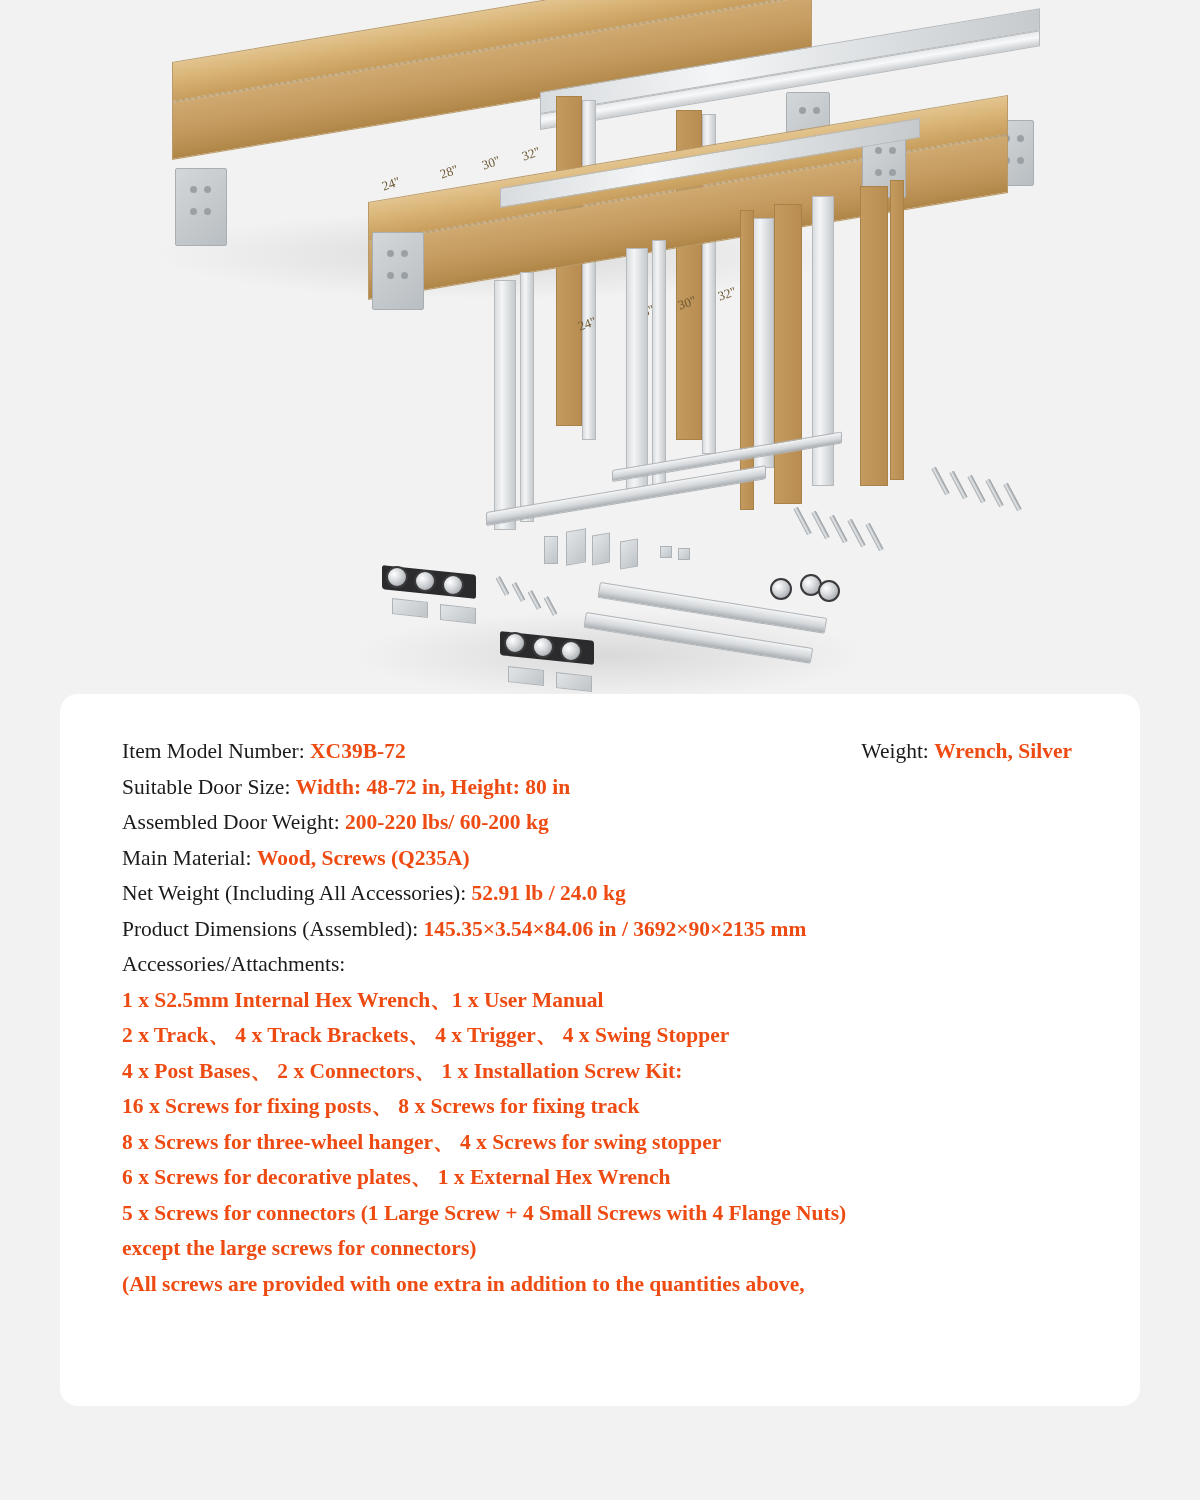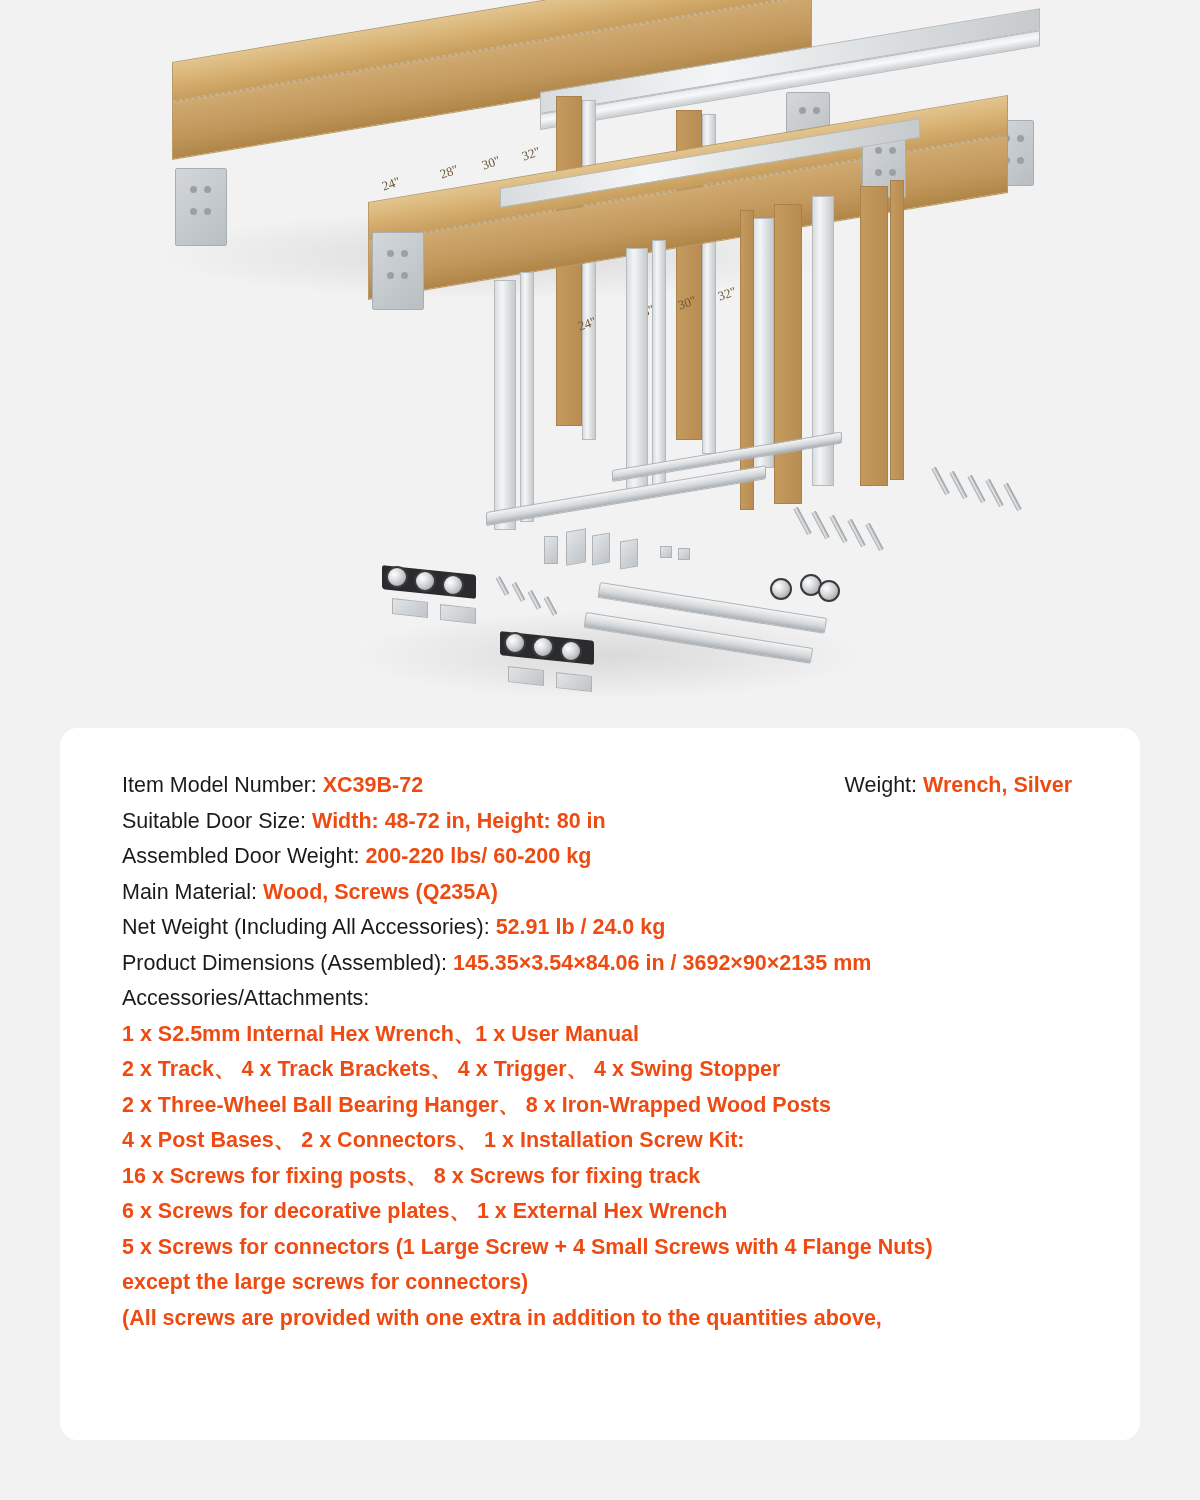--- a/index.html
+++ b/index.html
@@ -124,27 +124,28 @@
   }
   .shadow {
     position: absolute;
     background: radial-gradient(ellipse at center, rgba(0,0,0,0.10) 0%, rgba(0,0,0,0) 70%);
   }
 
   
   .spec-card {
     position: absolute;
     left: 60px;
-    top: 728px;
+    top: 694px;
     width: 1080px;
     height: 712px;
     background: #ffffff;
     border-radius: 18px;
     box-sizing: border-box;
     padding: 40px 62px;
+    font-family: Liberation Serif, serif;
   }
   .spec-line {
     font-size: 21.5px;
     line-height: 35.5px;
     color: #1b1b1b;
     white-space: nowrap;
   }
   .spec-line .val {
     color: #ee4b13;
     font-weight: bold;
@@ -308,22 +309,22 @@
       <span class="label">Product Dimensions (Assembled):</span>
       <span class="val">145.35×3.54×84.06 in / 3692×90×2135 mm</span>
     </div>
 
     <div class="spec-line">
       <span class="label">Accessories/Attachments:</span>
     </div>
 
     <div class="acc-line">1 x S2.5mm Internal Hex Wrench、1 x User Manual</div>
     <div class="acc-line">2 x Track、 4 x Track Brackets、 4 x Trigger、 4 x Swing Stopper</div>
-    <div class="acc-line">2 x Three-Wheel Ball Bearing Hanger、 8 x Iron-Wrapped Wood Posts</div>
     <div class="acc-line">4 x Post Bases、 2 x Connectors、 1 x Installation Screw Kit:</div>
     <div class="acc-line">16 x Screws for fixing posts、 8 x Screws for fixing track</div>
+    <div class="acc-line">8 x Screws for three-wheel hanger、 4 x Screws for swing stopper</div>
     <div class="acc-line">6 x Screws for decorative plates、 1 x External Hex Wrench</div>
     <div class="acc-line">5 x Screws for connectors (1 Large Screw + 4 Small Screws with 4 Flange Nuts)</div>
     <div class="acc-line">except the large screws for connectors)</div>
     <div class="acc-line">(All screws are provided with one extra in addition to the quantities above,</div>
 
   </div>
 </div>
 
 </body></html>

